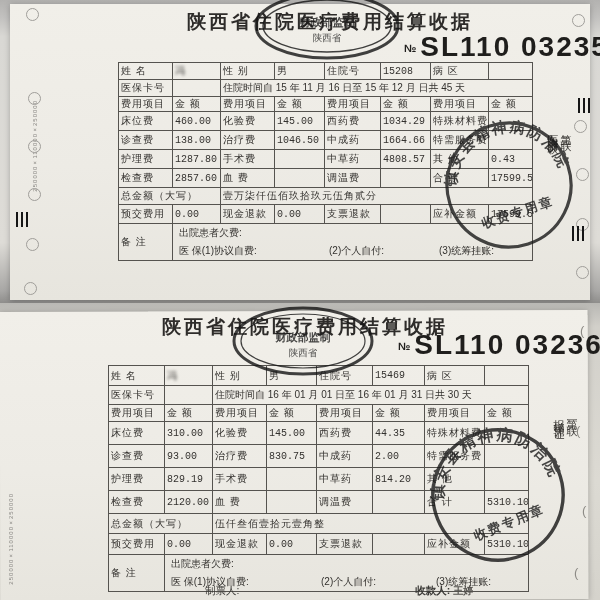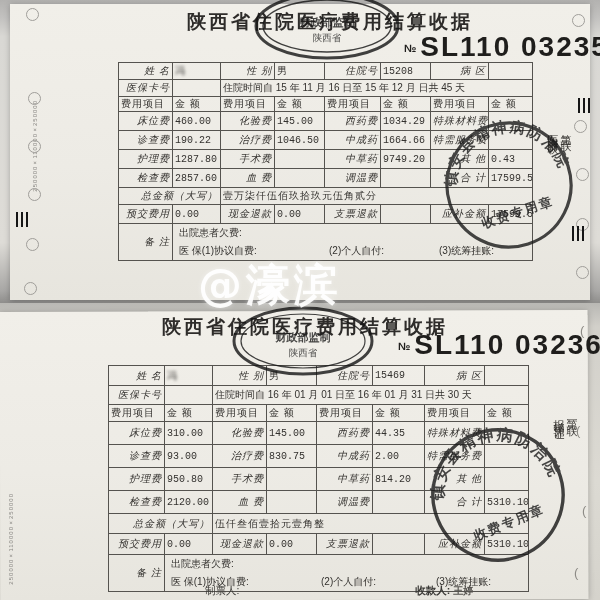--- a/index.html
+++ b/index.html
@@ -26,21 +26,21 @@
   .serial .no-digits { font-size:28px; letter-spacing:2px; font-family:"Liberation Sans",sans-serif; }
   .hospline { position:absolute; font-size:11px; color:#3a3936; white-space:nowrap; }
   .hospline .fld { margin-right:6px; }
   .hand { font-size:10px; color:#55534f; filter:blur(.35px); }
 
   
   table.grid { position:absolute; border-collapse:collapse; table-layout:fixed; width:414px;
     background:transparent; }
   table.grid td { border:1px solid #55534f; font-size:10px; color:#33312e;
     vertical-align:middle; padding:0 2px; overflow:hidden; white-space:nowrap; }
-  td.lbl { letter-spacing:1px; text-align:right; padding-left:4px;font-style:italic; }
+  td.lbl { letter-spacing:1px; text-align:left; padding-left:4px; }
   td.fh  { letter-spacing:1px; padding-left:4px; }
   td.val { font-family:"Liberation Mono", monospace; font-size:10px; color:#403e3a;
     text-align:left; padding-left:5px; padding-top:5px; }
   td.stay { white-space:pre; font-size:9.5px; letter-spacing:0; padding-left:4px; }
   td.words { font-size:11px; letter-spacing:1px; color:#3a3833; padding-left:6px;font-family:Liberation Mono, monospace; }
   .remark-cell { padding:2px 6px !important; white-space:normal !important; }
   .remark-cell .rl1 { font-size:10px; margin-bottom:4px; }
   .remark-cell .rl2 { font-size:10px; display:flex; }
   .remark-cell .rl2 span { margin-right:0; }
   .blurname { filter:blur(1.6px); color:#5a5854; }
@@ -143,35 +143,35 @@
             <td class="val">460.00</td>
             <td class="lbl">化验费</td>
             <td class="val">145.00</td>
             <td class="lbl">西药费</td>
             <td class="val">1034.29</td>
             <td class="lbl">特殊材料费</td>
             <td class="val"></td>
           </tr>
           <tr class="r-fee">
             <td class="lbl">诊查费</td>
-            <td class="val">190.22</td>
+            <td class="val">138.00</td>
             <td class="lbl">治疗费</td>
             <td class="val">1046.50</td>
             <td class="lbl">中成药</td>
             <td class="val">1664.66</td>
             <td class="lbl">特需服务费</td>
             <td class="val"></td>
           </tr>
           <tr class="r-fee">
             <td class="lbl">护理费</td>
             <td class="val">1287.80</td>
             <td class="lbl">手术费</td>
             <td class="val"></td>
             <td class="lbl">中草药</td>
-            <td class="val">9749.20</td>
+            <td class="val">4808.57</td>
             <td class="lbl">其  他</td>
             <td class="val">0.43</td>
           </tr>
           <tr class="r-fee">
             <td class="lbl">检查费</td>
             <td class="val">2857.60</td>
             <td class="lbl">血  费</td>
             <td class="val"></td>
             <td class="lbl">调温费</td>
             <td class="val"></td>
@@ -317,21 +317,21 @@
             <td class="val">93.00</td>
             <td class="lbl">治疗费</td>
             <td class="val">830.75</td>
             <td class="lbl">中成药</td>
             <td class="val">2.00</td>
             <td class="lbl">特需服务费</td>
             <td class="val"></td>
           </tr>
           <tr class="r-fee">
             <td class="lbl">护理费</td>
-            <td class="val">950.80</td>
+            <td class="val">829.19</td>
             <td class="lbl">手术费</td>
             <td class="val"></td>
             <td class="lbl">中草药</td>
             <td class="val">814.20</td>
             <td class="lbl">其  他</td>
             <td class="val"></td>
           </tr>
           <tr class="r-fee">
             <td class="lbl">检查费</td>
             <td class="val">2120.00</td>
@@ -407,14 +407,13 @@
             <path id="arcB" d="M 15 70 A 55 55 0 1 1 125 70"></path>
           </defs>
         <text font-size="16" fill="#1a1a1a" font-weight="bold" letter-spacing="2">
           <textPath href="#arcB" startOffset="9%">镇安县精神病防治院</textPath>
         </text>
         <text x="70" y="104" text-anchor="middle" font-size="13" fill="#1a1a1a" font-weight="bold" letter-spacing="2">收费专用章</text>
       </svg>
     </div>
   </div>
 
-  <div class="watermark">@濠滨</div>
 </div>
 
 </body></html>

